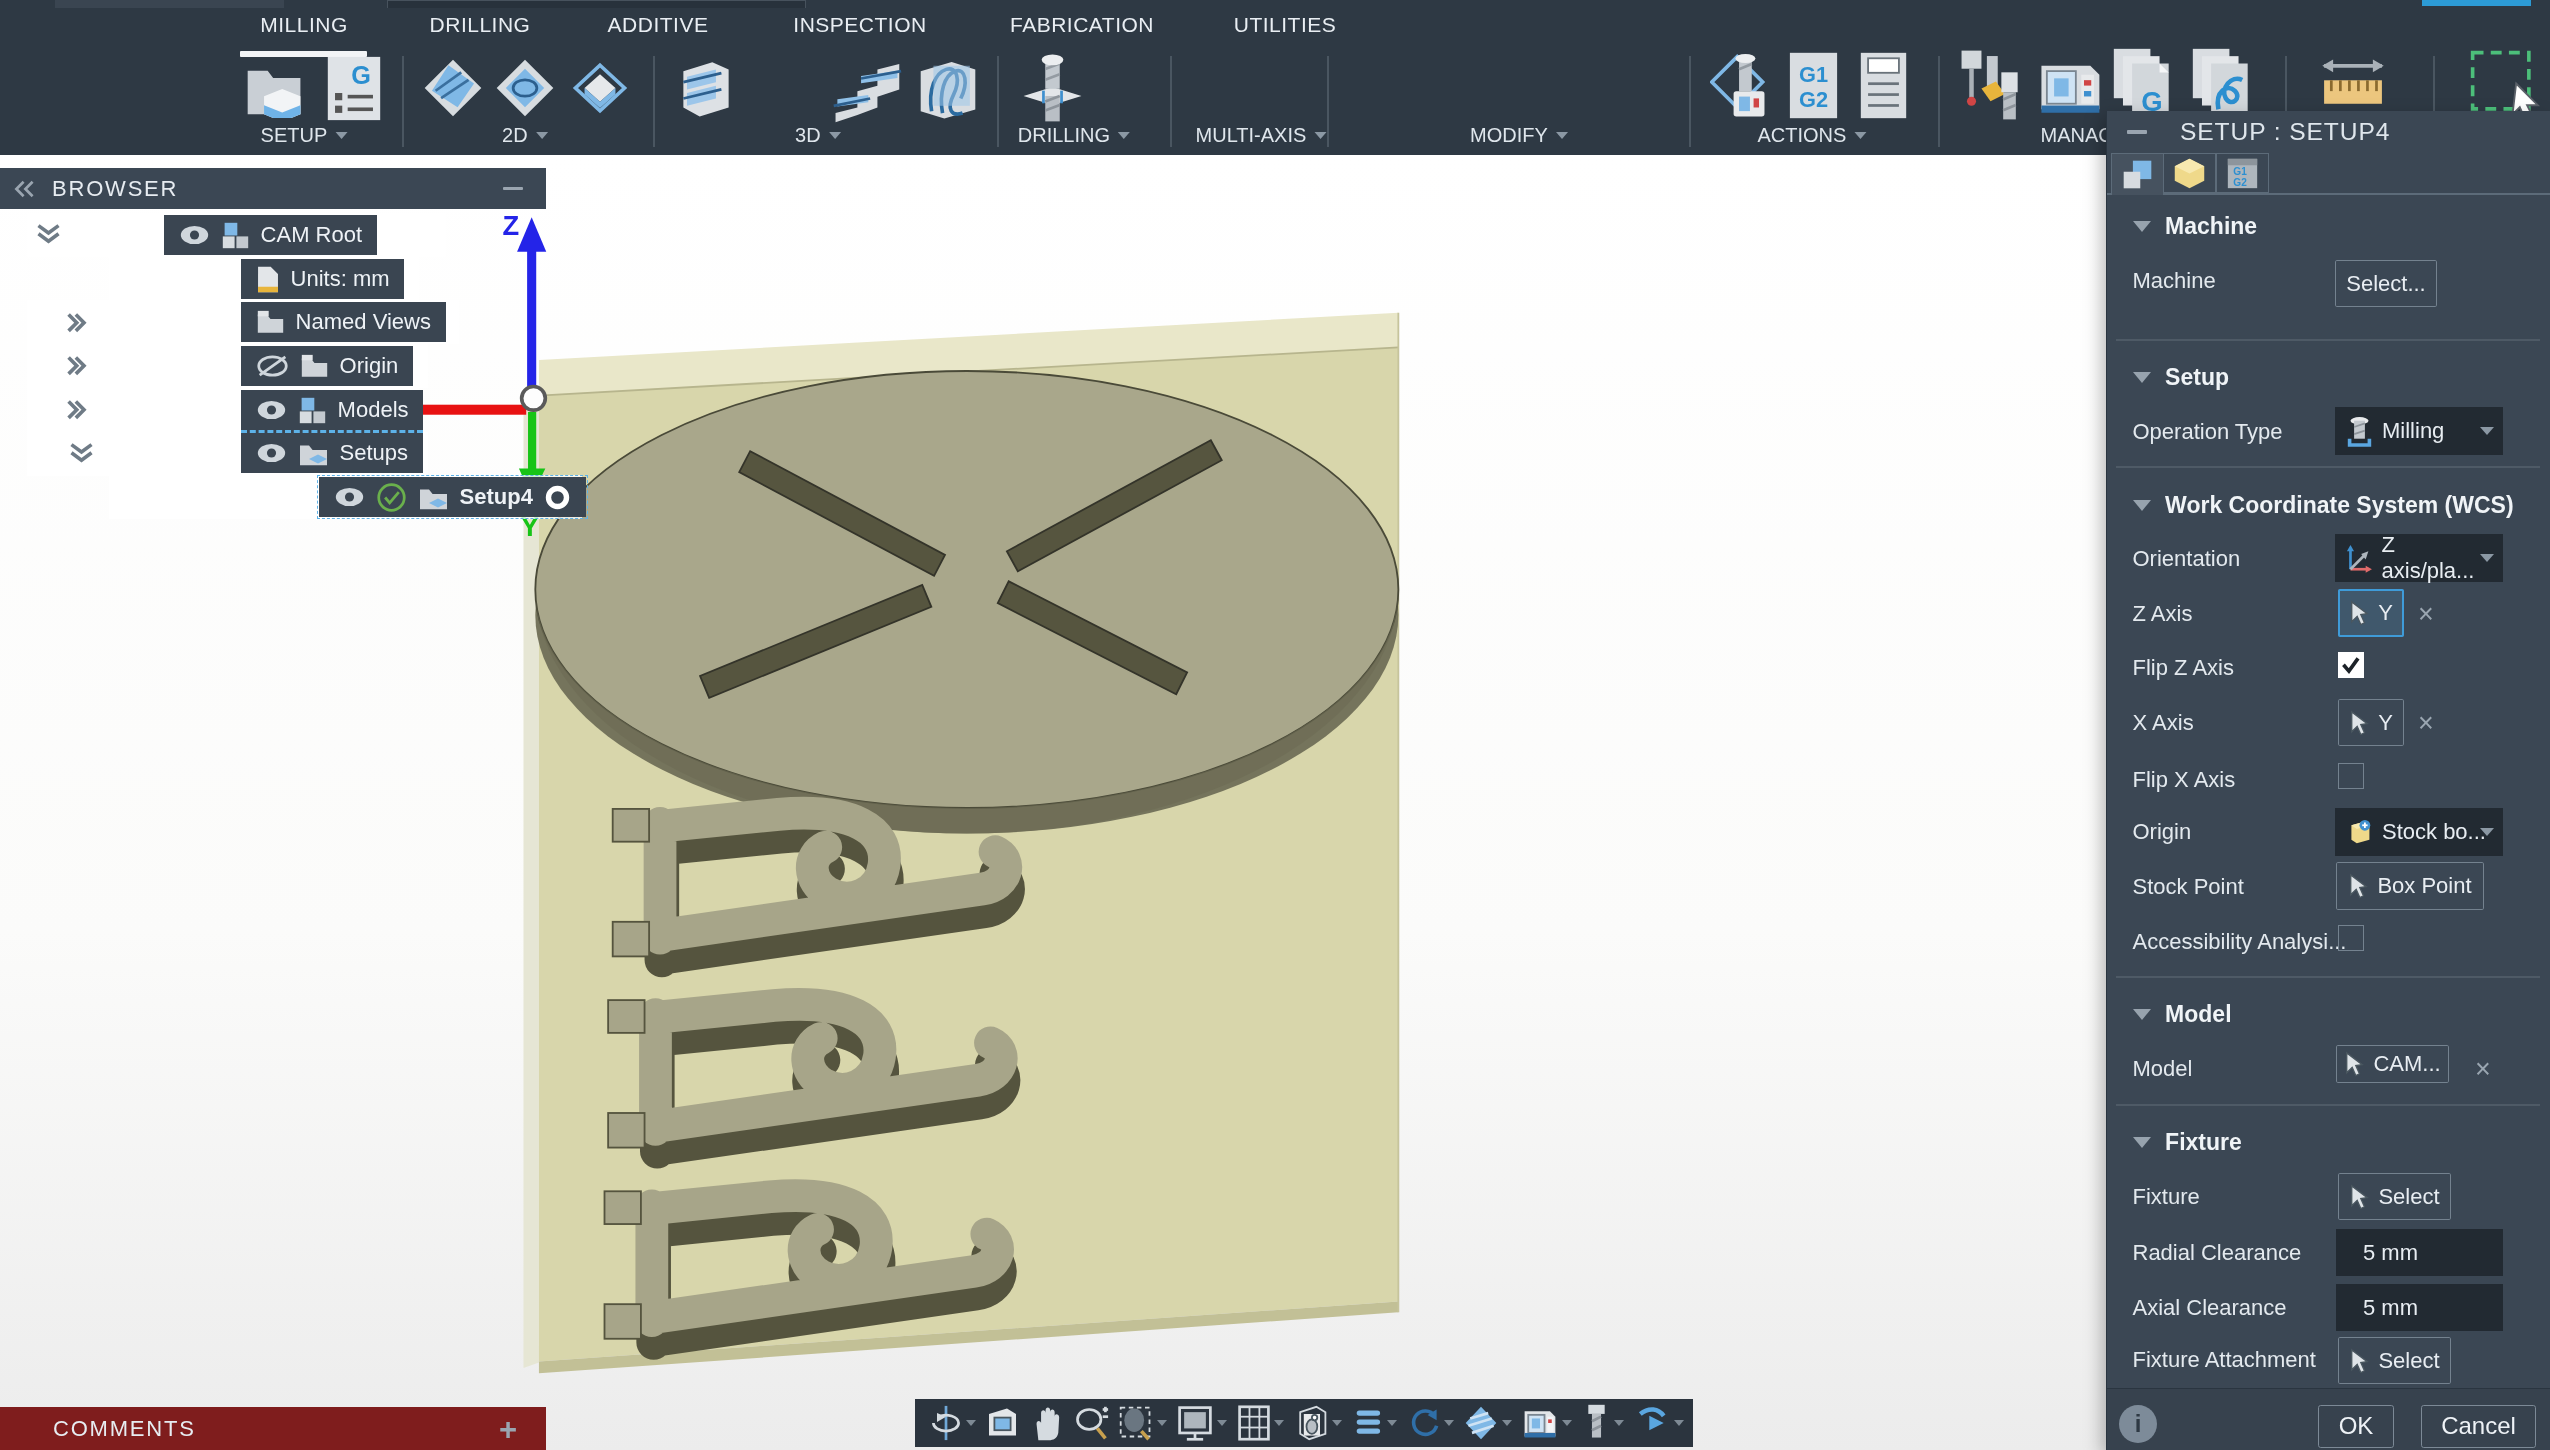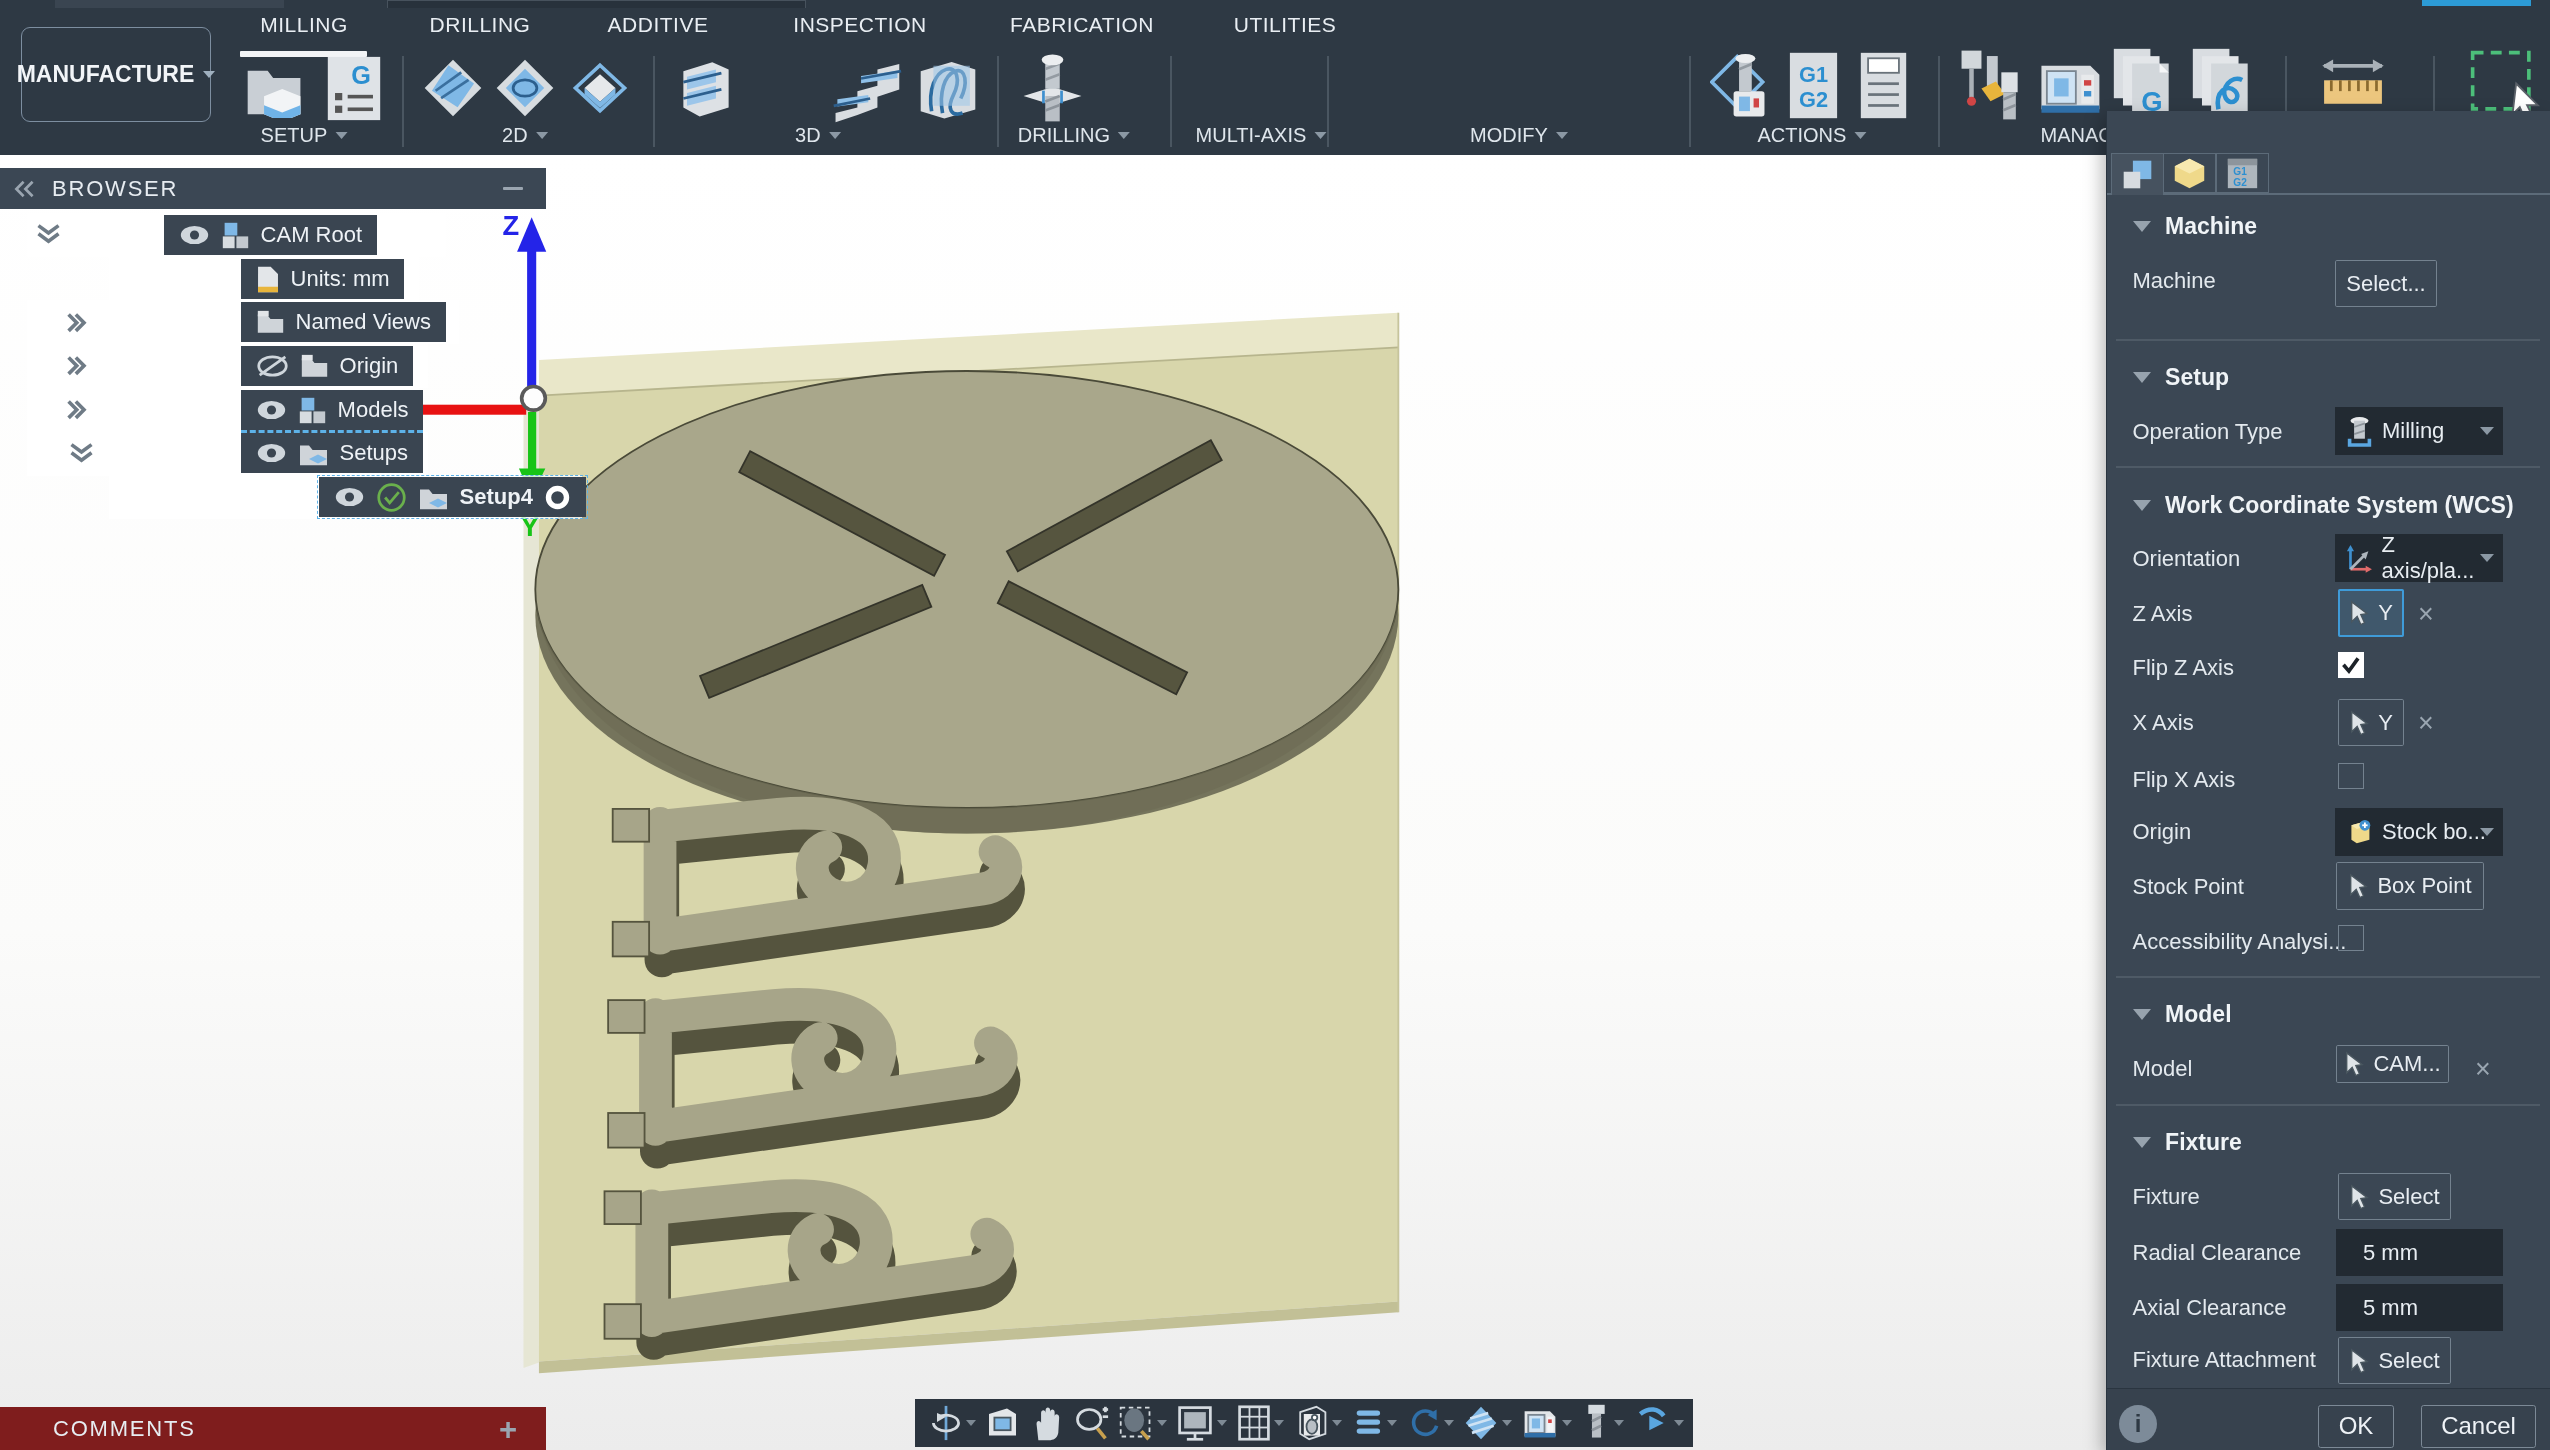--- a/index.html
+++ b/index.html
@@ -111,24 +111,20 @@
       <text x="572" y="588" font-size="30" font-weight="bold" fill="#17c417">Y</text>
     </g>
   </svg>
 </div>
 
 <div class="ribbon">
   <div class="tabstub" style="left:55px;width:229px;background:#3a4551;"></div>
   <div class="tabstub" style="left:387px;width:419px;background:#28323c;border:0.9px solid #47525d;border-bottom:none;box-sizing:border-box;"></div>
   <div class="tabstub" style="left:2422px;width:109px;background:#2c9bd6;height:5.5px;"></div>
 
-  <div class="mfg-btn">
-    <span>MANUFACTURE</span>
-    <span class="caret"></span>
-  </div>
 
   <div class="ribbon-tab" style="left:304px;">MILLING</div>
   <div class="ribbon-tab" style="left:480px;">DRILLING</div>
   <div class="ribbon-tab" style="left:658px;">ADDITIVE</div>
   <div class="ribbon-tab" style="left:860px;">INSPECTION</div>
   <div class="ribbon-tab" style="left:1082px;">FABRICATION</div>
   <div class="ribbon-tab" style="left:1285px;">UTILITIES</div>
   <div class="tab-underline" style="left:240px;width:127px;"></div>
 
   <svg class="ricon" style="left:244px;top:58px;" width="71" height="60" viewBox="0 0 78 66">
@@ -543,20 +539,24 @@
   <div class="nav-item">
     <svg width="38" height="36" viewBox="0 0 42 40">
         <path d="M6,20 h12 v-8 l16,8 -16,8 v-8" fill="#5aa6e0"></path>
         <path d="M8,10 c10,-8 20,-6 26,2" fill="none" stroke="#5aa6e0" stroke-width="5"></path>
       </svg>
     <span class="nav-caret"></span>
   </div>
 </div>
 
 <div class="dialog">
+  <div class="dlg-hdr">
+    <div class="minus-glyph" style="margin-left:20px;"></div>
+    <span style="margin-left:33px;">SETUP : SETUP4</span>
+  </div>
   <div class="dlg-tabs-line"></div>
   <div class="dlg-tab active" style="left:3.6px;">
     <svg width="35" height="35" viewBox="0 0 38 38">
         <rect x="14" y="4" width="20" height="20" fill="#7fb8e6"></rect>
         <rect x="4" y="16" width="18" height="18" fill="#d7dce0"></rect>
       </svg>
   </div>
   <div class="dlg-tab" style="left:56px;">
     <svg width="35" height="35" viewBox="0 0 38 38">
         <polygon points="19,3 35,11 35,27 19,35 3,27 3,11" fill="#efd98a"></polygon>

